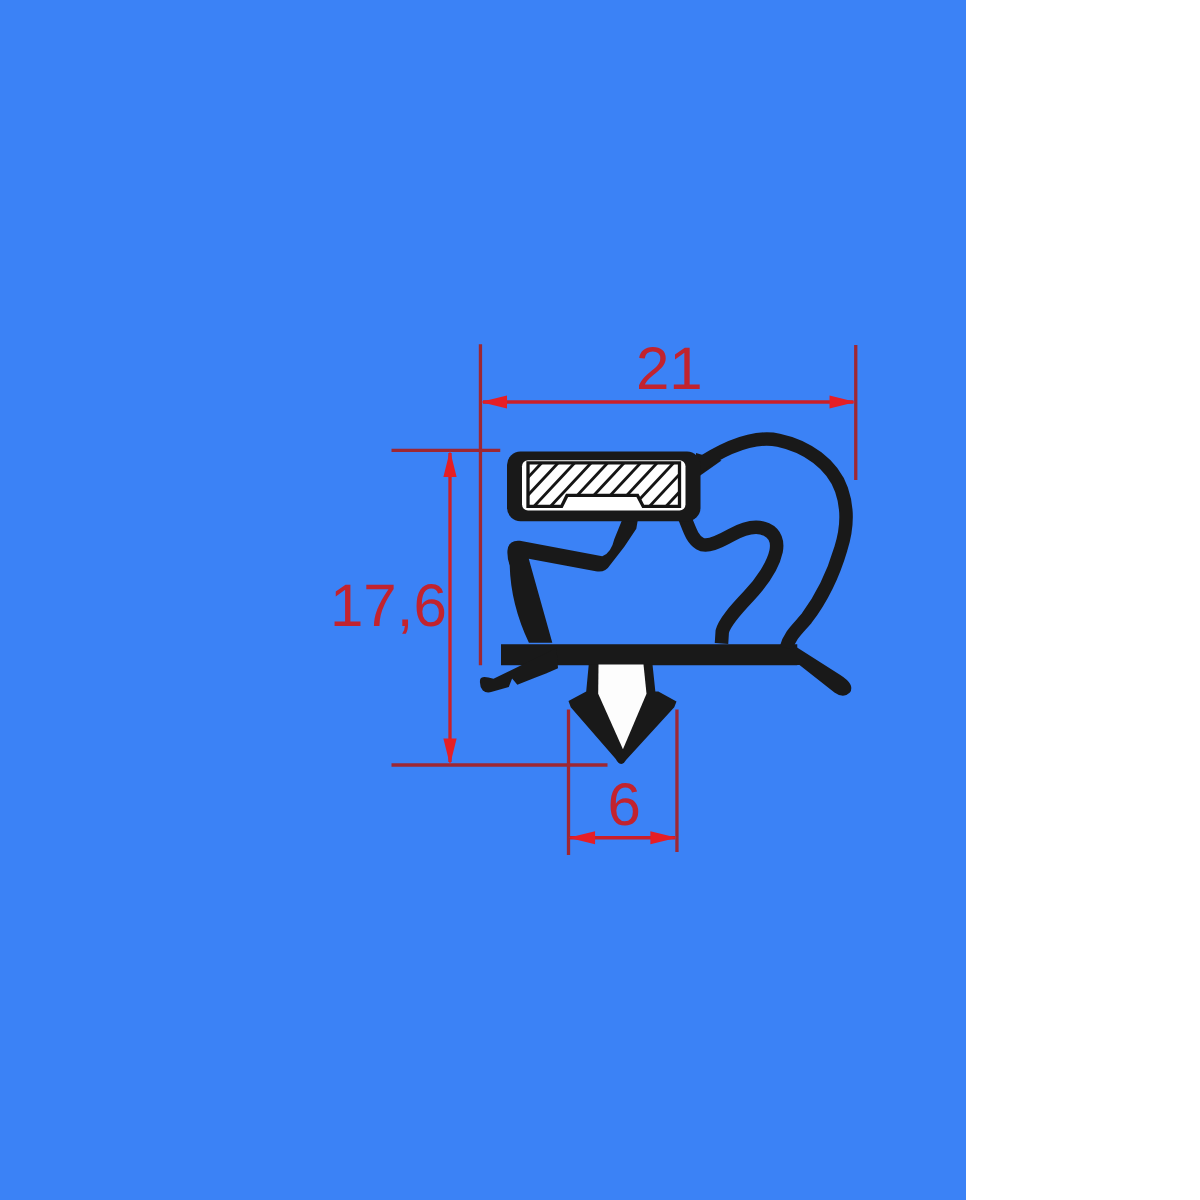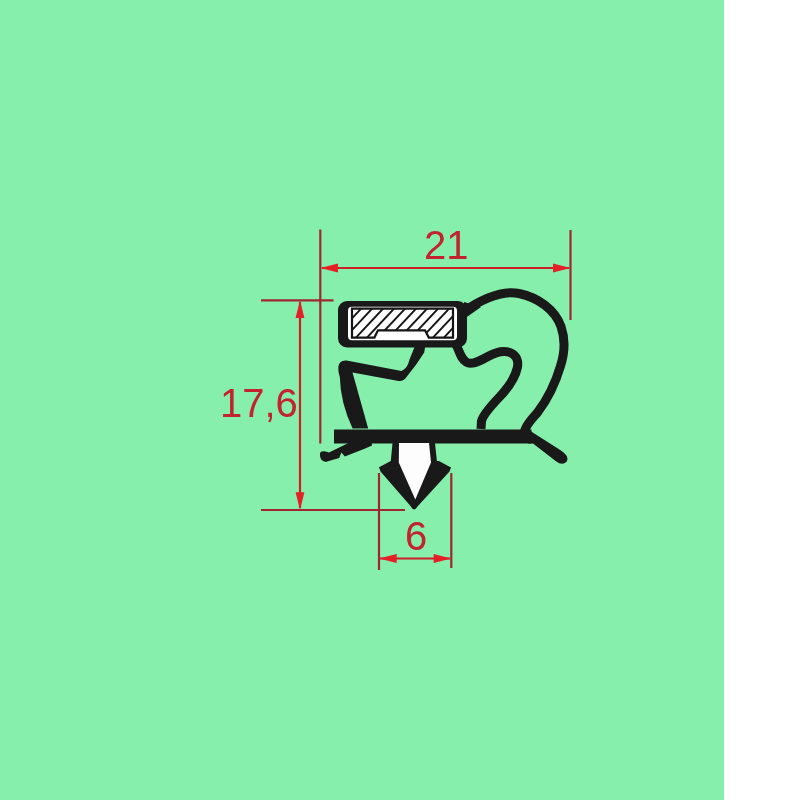--- a/index.html
+++ b/index.html
@@ -1,16 +1,16 @@
 <!DOCTYPE html>
 <html><head>
 <meta charset="utf-8">
 <style>
 html,body{margin:0;padding:0;background:#ffffff;}
-#page{width:724px;height:800px;position:relative;background:#86efac;font-family:"Liberation Sans",sans-serif;}
+#page{width:644px;height:800px;position:relative;background:#3b82f6;font-family:"Liberation Sans",sans-serif;}
 </style>
 </head>
 <body>
 
 <div id="page">
 <svg width="800" height="800" viewBox="0 0 800 800" xmlns="http://www.w3.org/2000/svg">
 <defs>
 <clipPath id="mclip">
 <path d="M 352,308.6 L 453,308.6 L 453,337.6 L 428.8,337.6 L 425,330.3 L 378,330.3 L 374.4,337.6 L 352,337.6 Z"></path>
 </clipPath>

